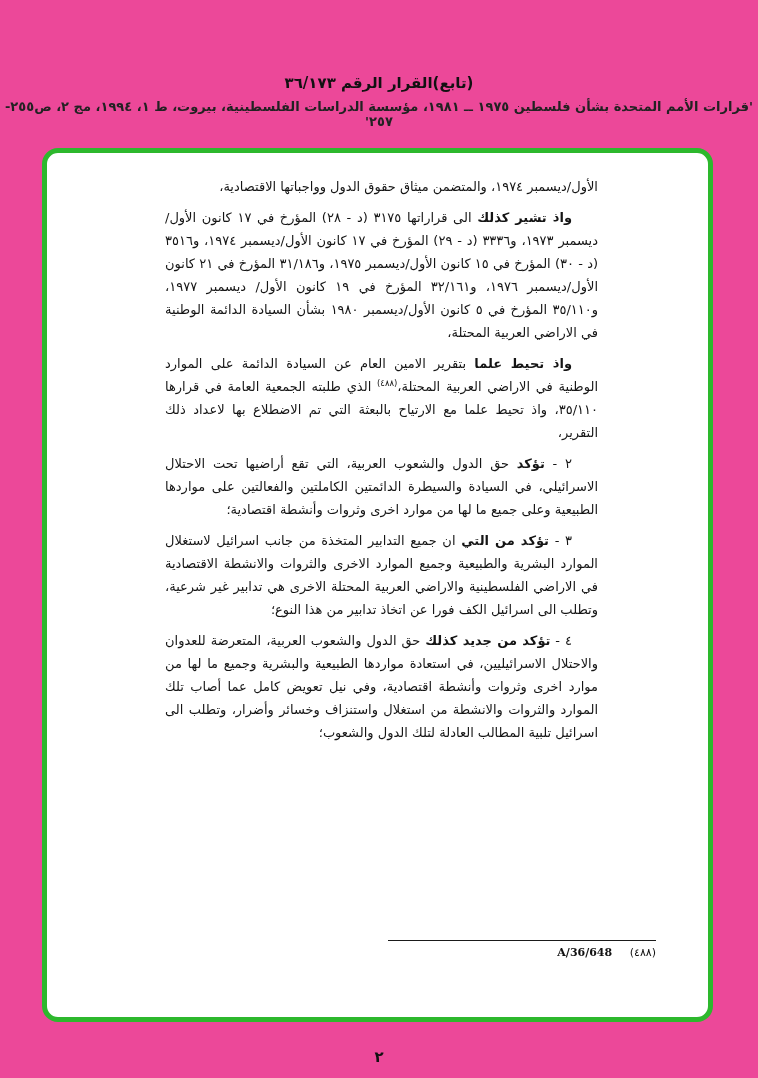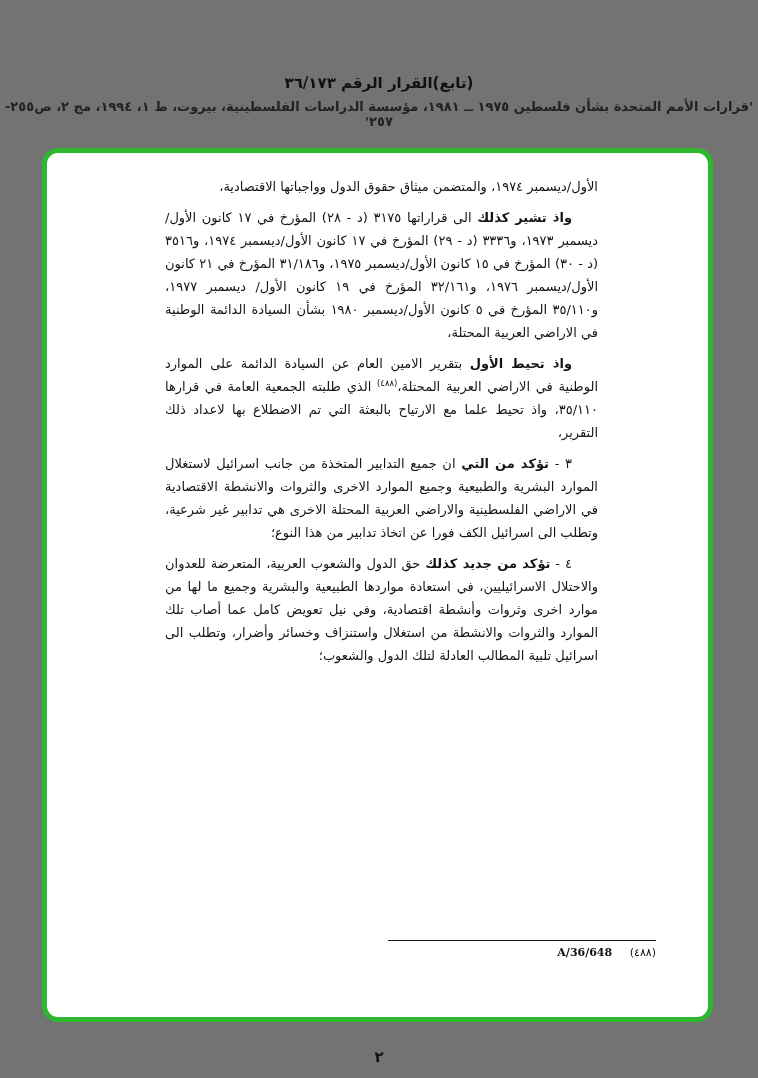--- a/index.html
+++ b/index.html
@@ -9,21 +9,21 @@
     background: #ffffff;
     font-family: "DejaVu Sans", sans-serif;
     color: #111111;
     overflow: hidden;
     position: relative;
   }
   .page {
     position: relative;
     width: 758px;
     height: 1078px;
-    background: #737373;
+    background: #ec4899;
   }
   
   .header {
     position: absolute;
     top: 74px;
     left: 0;
     right: 0;
     text-align: center;
     direction: rtl;
   }
@@ -133,26 +133,31 @@
       </p>
 
       <p class="para">
         <span class="num"></span>
         <span class="lead">واذ تشير كذلك</span>
         <span>الى قراراتها ٣١٧٥ (د - ٢٨) المؤرخ في ١٧ كانون الأول/ديسمبر ١٩٧٣، و٣٣٣٦ (د - ٢٩) المؤرخ في ١٧ كانون الأول/ديسمبر ١٩٧٤، و٣٥١٦ (د - ٣٠) المؤرخ في ١٥ كانون الأول/ديسمبر ١٩٧٥، و٣١/١٨٦ المؤرخ في ٢١ كانون الأول/ديسمبر ١٩٧٦، و٣٢/١٦١ المؤرخ في ١٩ كانون الأول/ ديسمبر ١٩٧٧، و٣٥/١١٠ المؤرخ في ٥ كانون الأول/ديسمبر ١٩٨٠ بشأن السيادة الدائمة الوطنية في الاراضي العربية المحتلة،</span>
       </p>
 
       <p class="para">
         <span class="num"></span>
-        <span class="lead">واذ تحيط الأول</span>
+        <span class="lead">واذ تحيط علما</span>
         <span>بتقرير الامين العام عن السيادة الدائمة على الموارد الوطنية في الاراضي العربية المحتلة،</span><span class="sup">(٤٨٨)</span>
         <span>الذي طلبته الجمعية العامة في قرارها ٣٥/١١٠، واذ تحيط علما مع الارتياح بالبعثة التي تم الاضطلاع بها لاعداد ذلك التقرير،</span>
       </p>
 
 
+      <p class="para">
+        <span class="num">٢ -</span>
+        <span class="lead">تؤكد</span>
+        <span>حق الدول والشعوب العربية، التي تقع أراضيها تحت الاحتلال الاسرائيلي، في السيادة والسيطرة الدائمتين الكاملتين والفعالتين على مواردها الطبيعية وعلى جميع ما لها من موارد اخرى وثروات وأنشطة اقتصادية؛</span>
+      </p>
 
       <p class="para">
         <span class="num">٣ -</span>
         <span class="lead">تؤكد من التي</span>
         <span>ان جميع التدابير المتخذة من جانب اسرائيل لاستغلال الموارد البشرية والطبيعية وجميع الموارد الاخرى والثروات والانشطة الاقتصادية في الاراضي الفلسطينية والاراضي العربية المحتلة الاخرى هي تدابير غير شرعية، وتطلب الى اسرائيل الكف فورا عن اتخاذ تدابير من هذا النوع؛</span>
       </p>
 
       <p class="para">
         <span class="num">٤ -</span>
         <span class="lead">تؤكد من جديد كذلك</span>

